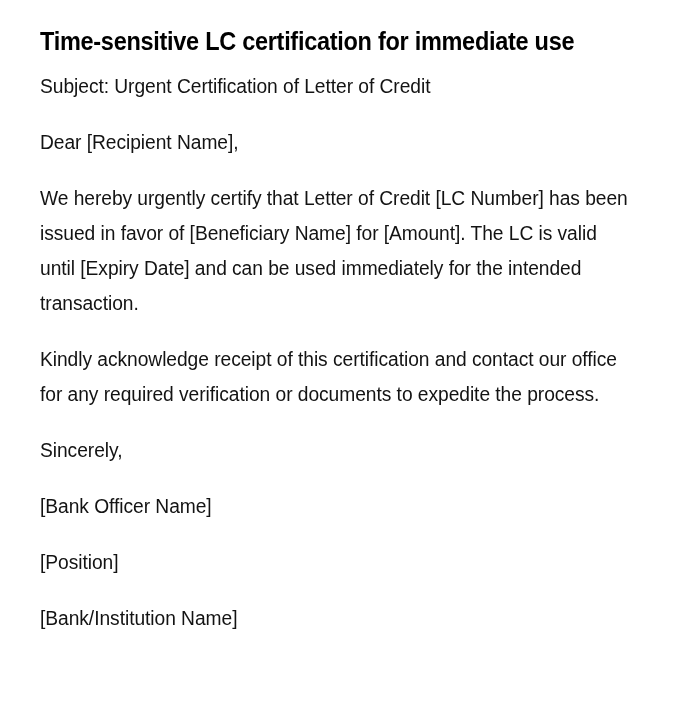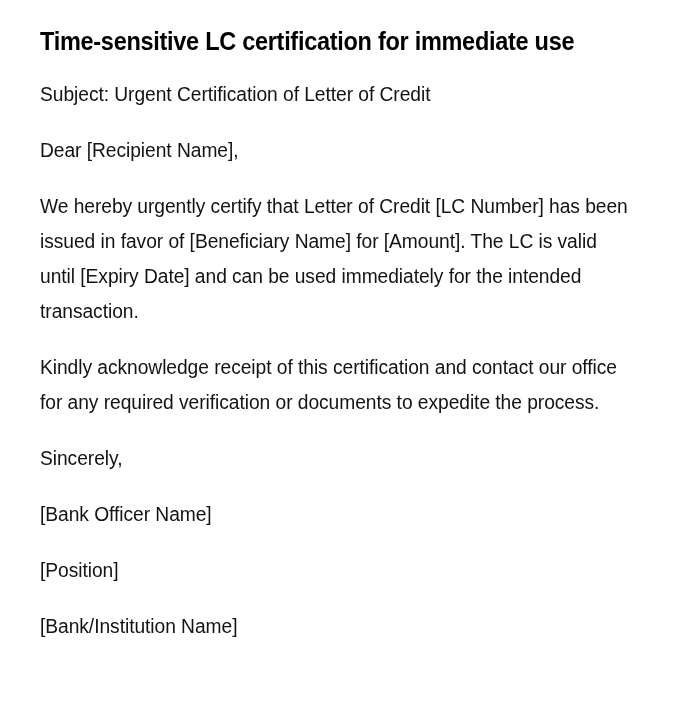--- a/index.html
+++ b/index.html
@@ -32,21 +32,21 @@
     font-weight: 700;
     line-height: 32px;
     letter-spacing: -0.3px;
     color: #000000;
     transform: scaleX(0.94);
     transform-origin: left center;
     white-space: nowrap;
   }
 
   .doc-body {
-    margin-top: 20px;
+    margin-top: 12px;
   }
 
   .para {
     margin: 0 0 21px 0;
     font-size: 19.5px;
     font-weight: 400;
     line-height: 35px;
     color: #131313;
     letter-spacing: -0.05px;
     max-width: 606px;

